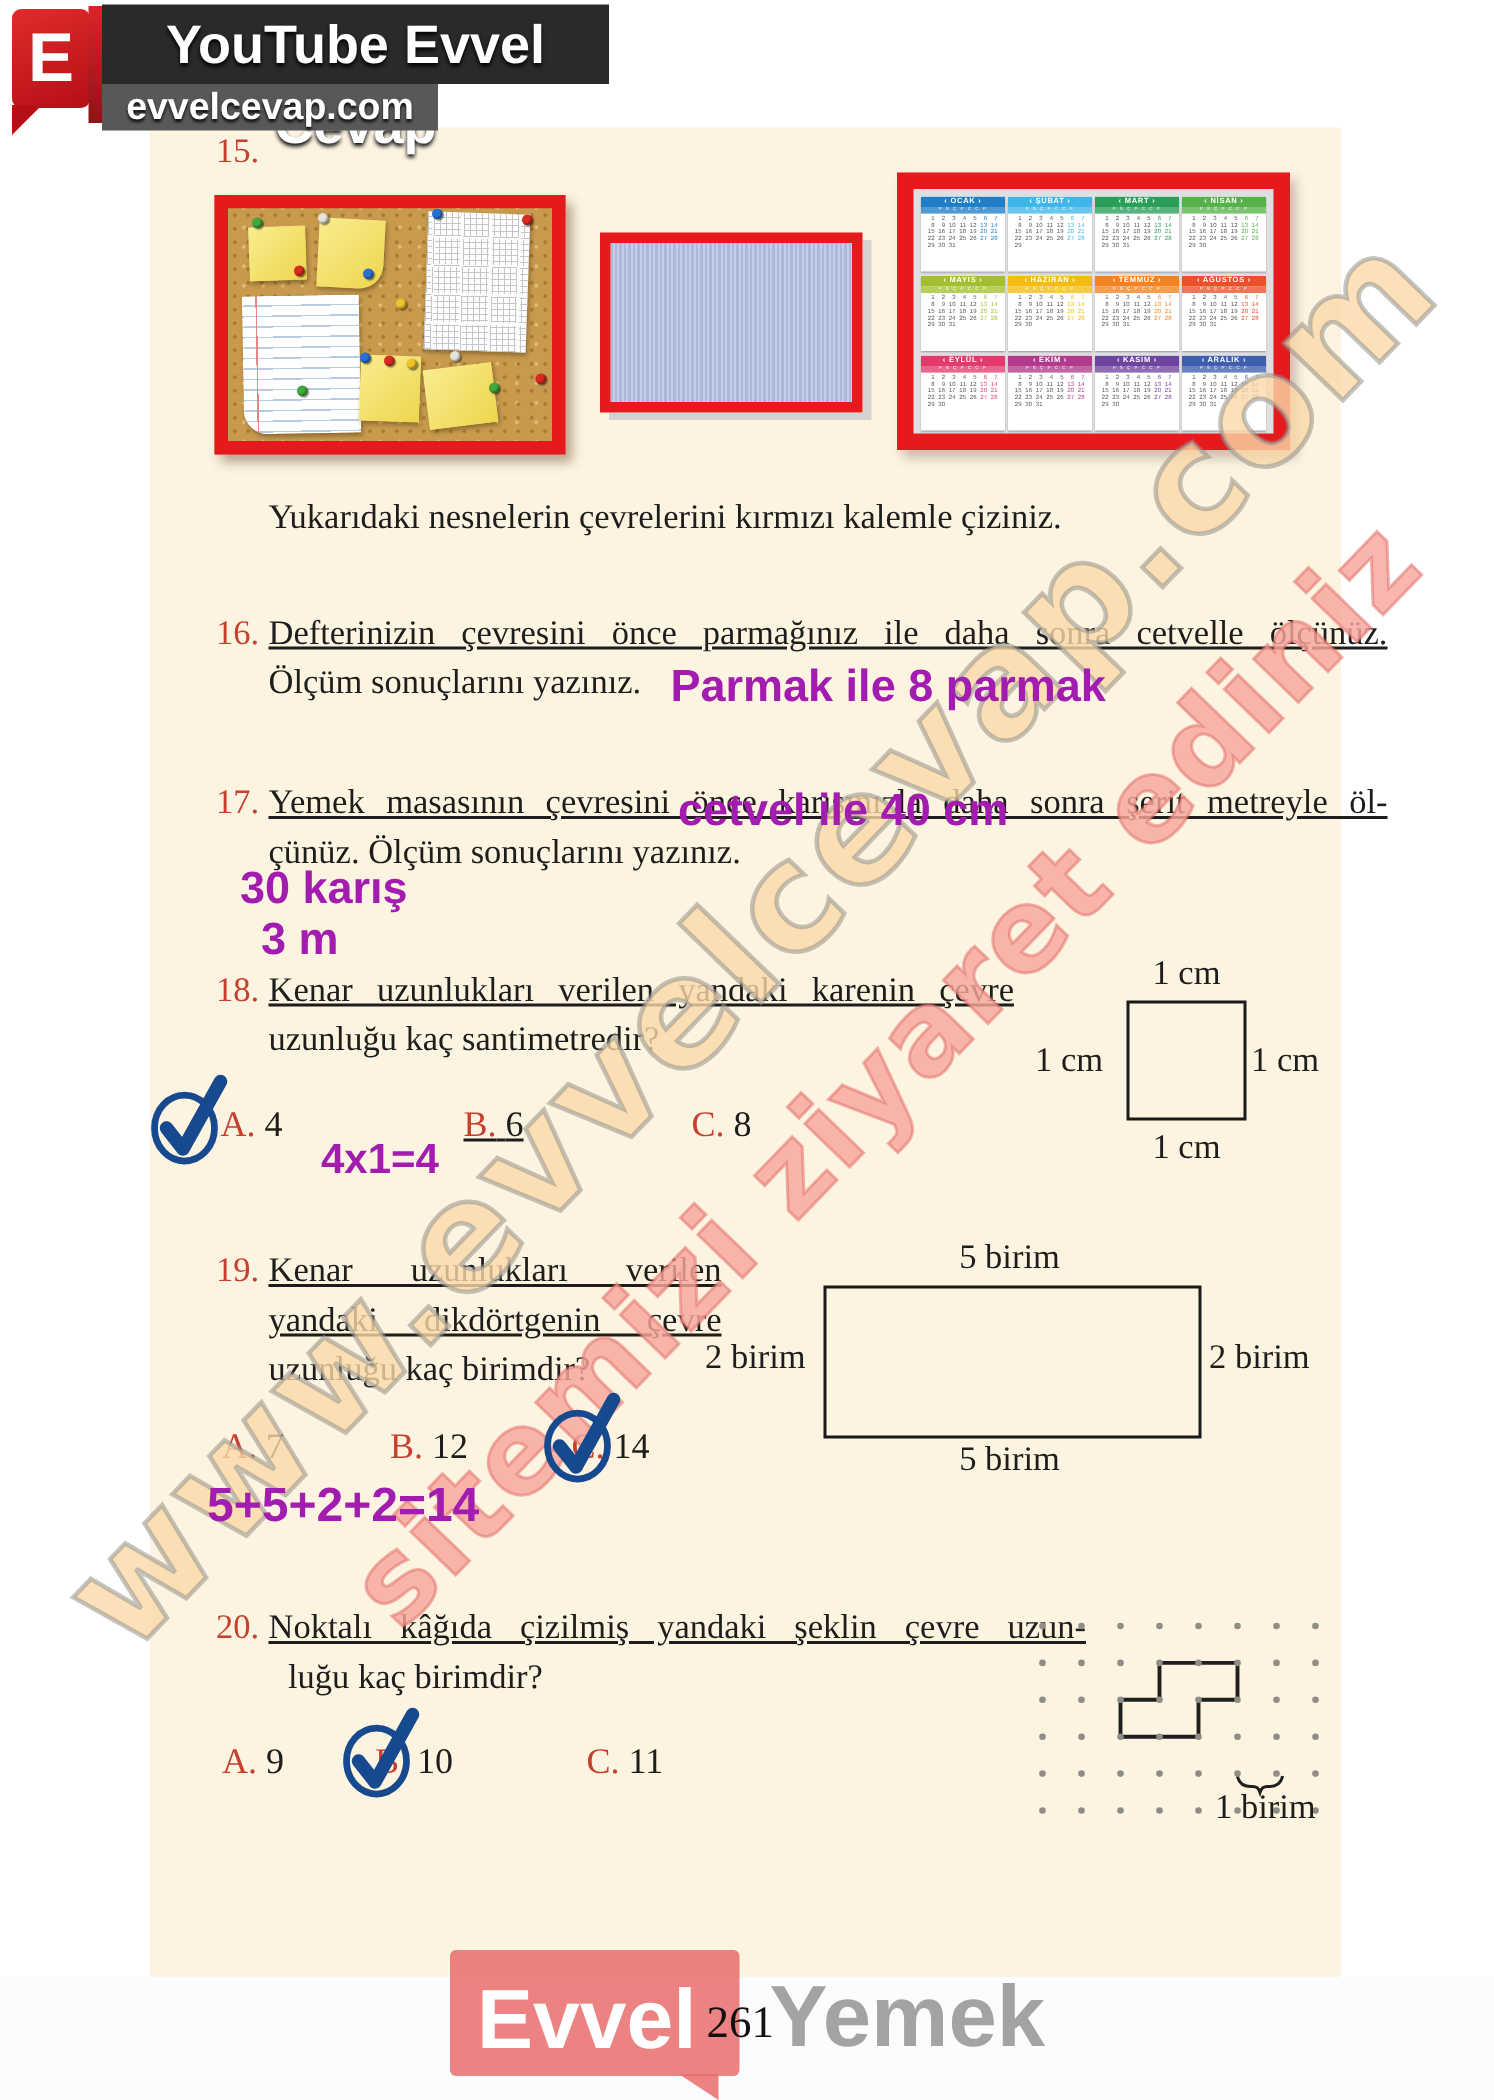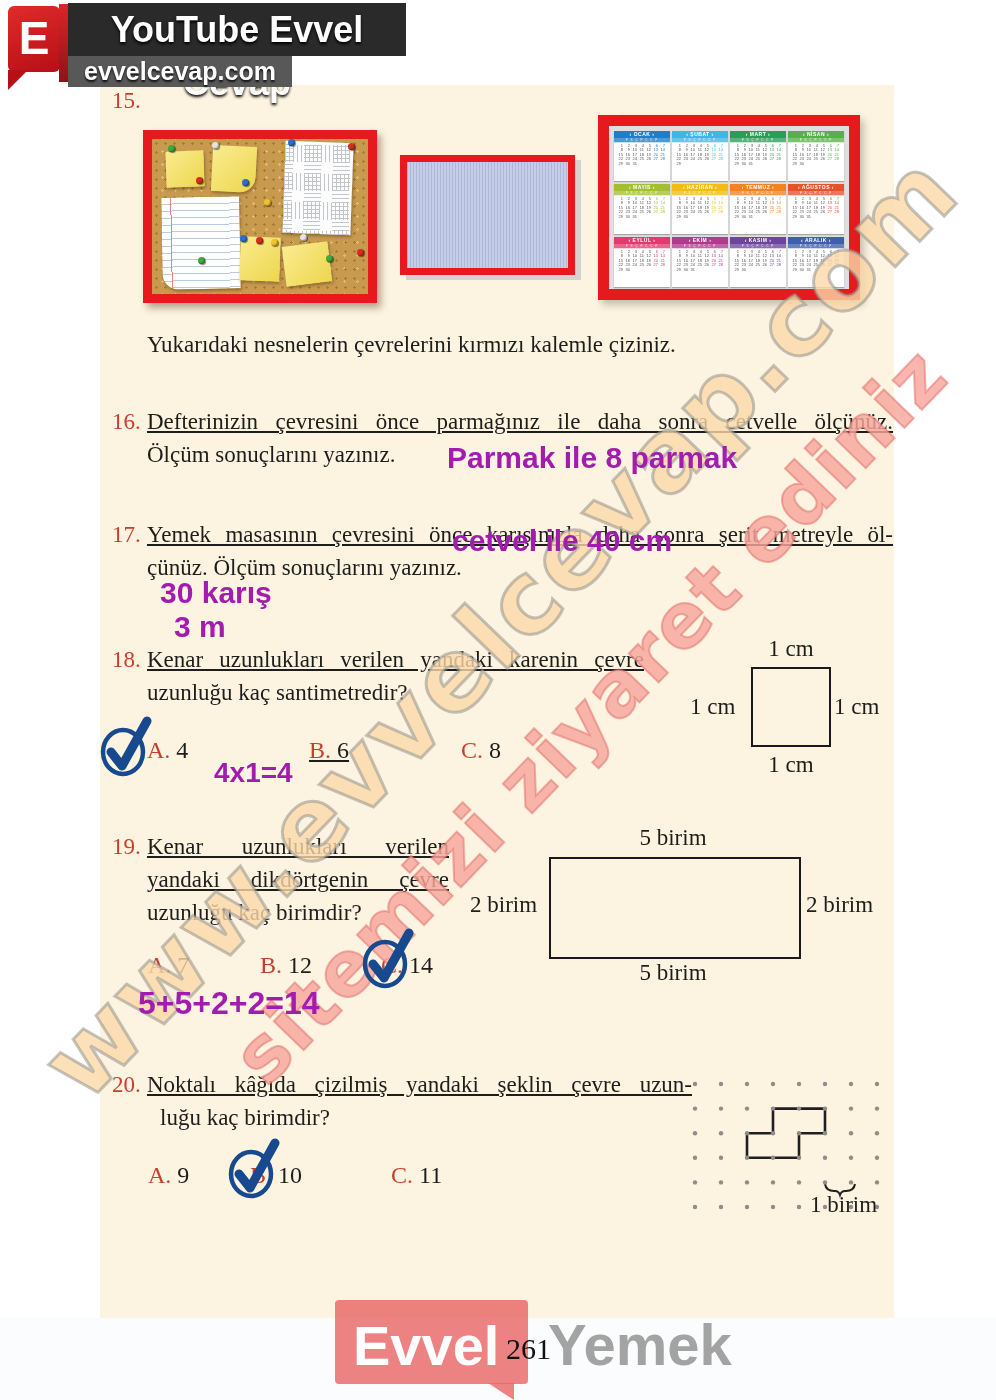--- a/index.html
+++ b/index.html
@@ -13,21 +13,21 @@
   #e-logo{left:8px;top:6px;width:52px;height:66px;background:linear-gradient(160deg,#e02b2b,#b60f16);border-radius:6px;color:#fff;font:bold 46px/64px "Liberation Sans","DejaVu Sans",sans-serif;text-align:center;}
   #e-tail{left:8px;top:70px;width:0;height:0;border-top:20px solid #b60f16;border-right:20px solid transparent;}
   #red-strip{left:59px;top:4px;width:9px;height:78px;background:linear-gradient(180deg,#d9252b,#8f1216);}
   #title-bar{left:68px;top:3px;width:338px;height:53px;background:#2a2a2a;color:#fff;font:bold 36px/53px "Liberation Sans","DejaVu Sans",sans-serif;text-align:center;text-shadow:0 2px 3px #000;}
   #site-bar{left:68px;top:56px;width:224px;height:31px;background:#585858;color:#fff;font:bold 25px/31px "Liberation Sans","DejaVu Sans",sans-serif;text-align:center;text-shadow:0 2px 2px #111;}
   
   .wm{position:absolute;z-index:5;white-space:nowrap;text-align:center;pointer-events:none;}
   #wm1{left:-140px;top:568px;width:1280px;font:800 100px "DejaVu Sans","Liberation Sans",sans-serif;letter-spacing:3px;color:rgba(250,216,168,.80);-webkit-text-stroke:3px rgba(148,148,142,.55);transform:rotate(-46deg);}
   #wm2{left:110px;top:702px;width:900px;font:800 76px "DejaVu Sans","Liberation Sans",sans-serif;letter-spacing:2px;color:rgba(248,166,158,.82);-webkit-text-stroke:2px rgba(224,108,102,.5);transform:rotate(-46deg);}
   
-  .t{position:absolute;font:23px/33px "Liberation Serif","DejaVu Serif",serif;color:#1d1d1b;white-space:nowrap;z-index:2;}
+  .t{position:absolute;font:23px/33px "Liberation Serif","DejaVu Serif",serif;color:#1d1d1b;white-space:nowrap;z-index:2;margin-left:32px;}
   .just{white-space:normal;text-align:justify;text-align-last:justify;text-decoration:underline;}
   .qnum{color:#c7402e;}
   .opt{position:absolute;font:24px/30px "Liberation Serif","DejaVu Serif",serif;color:#1d1d1b;white-space:nowrap;z-index:3;}
   .opt .L{color:#c7402e;}
   .ans{position:absolute;font:bold 30px/34px "Liberation Sans","DejaVu Sans",sans-serif;color:#a21caf;white-space:nowrap;z-index:6;}
   .check{position:absolute;z-index:6;}
   .figlab{position:absolute;font:23px/26px "Liberation Serif","DejaVu Serif",serif;color:#1d1d1b;white-space:nowrap;z-index:2;}
   
   #board{left:143px;top:130px;width:234px;height:173px;border:9px solid #e6191d;box-sizing:border-box;z-index:2;background:#c79a4e;box-shadow:4px 5px 7px rgba(90,70,40,.45);}
   #board-inner{position:absolute;left:0;top:0;width:216px;height:155px;background-color:#c79a4e;background-image:radial-gradient(#a87a31 1px,transparent 1.4px),radial-gradient(#e2bb74 1px,transparent 1.4px);background-size:9px 9px,13px 13px;background-position:0 0,4px 6px;overflow:hidden;}
@@ -51,21 +51,21 @@
   .mhead{height:14px;line-height:14px;color:#fff;font:bold 10px "Liberation Sans","DejaVu Sans",sans-serif;text-align:center;letter-spacing:1px;}
   .mwk{height:9px;line-height:9px;color:rgba(255,255,255,.9);font:6px "Liberation Sans",sans-serif;text-align:center;letter-spacing:2px;box-shadow:inset 0 0 0 99px rgba(255,255,255,.22);}
   .mbody{padding:1px 4px;background:#fff;}
   .wk{display:flex;font:8px/9px "Liberation Sans",sans-serif;color:#555;}
   .wk span{width:14px;text-align:right;}
   
   #sq18{position:absolute;left:751px;top:667px;width:76px;height:76px;border:2.5px solid #1a1a1a;z-index:2;}
   #rect19{position:absolute;left:549px;top:857px;width:248px;height:98px;border:2.5px solid #1a1a1a;z-index:2;}
   #dotgrid{position:absolute;left:688px;top:1076px;z-index:2;}
   
-  .ftr{z-index:8;margin-left:35px;}
+  .ftr{z-index:8;}
   #bubble{left:300px;top:1300px;width:193px;height:84px;background:rgba(232,103,103,.82);border-radius:4px;}
   #bubble-tail{left:453px;top:1383px;width:0;height:0;border-top:17px solid rgba(232,103,103,.82);border-left:26px solid transparent;}
   #brand-left{left:318px;top:1318px;font:bold 56px/56px "Liberation Sans","DejaVu Sans",sans-serif;color:#fff;}
   #page-num{left:471px;top:1332px;font:30px/34px "Liberation Serif","DejaVu Serif",serif;color:#111;z-index:9;}
   #brand-right{left:513px;top:1316px;font:bold 58px/58px "Liberation Sans","DejaVu Sans",sans-serif;color:#a3a3a3;}
 </style>
 </head>
 <body>
 
 <div id="page"></div>

